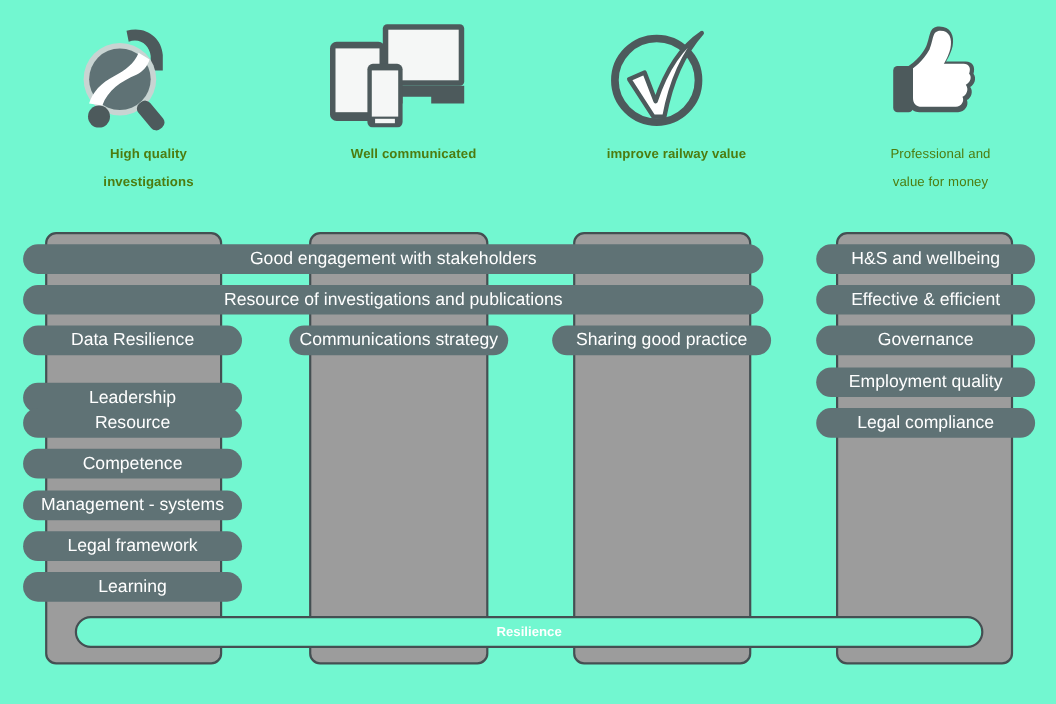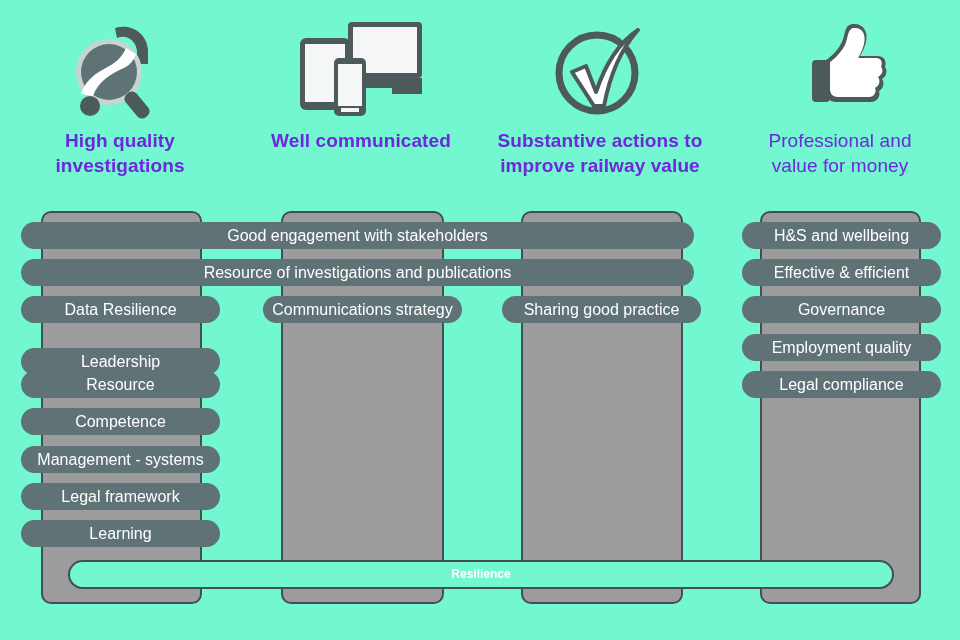--- a/index.html
+++ b/index.html
@@ -30,26 +30,26 @@
     left: 0;
     top: 18px;
     width: 240px;
     height: 100px;
     display: flex;
     align-items: center;
     justify-content: center;
   }
   .caption {
     position: absolute;
-    left: 0;
+    left: 15px;
     top: 128px;
     width: 240px;
     text-align: center;
-    color: #6d28d9;
-    font-size: 19px;
+    color: #4d7c0f;
+    font-size: 12px;
     line-height: 25px;
     font-weight: bold;
     letter-spacing: 0.1px;
   }
   .caption.light {
     font-weight: normal;
   }
 
   
   .pillar {
@@ -139,21 +139,20 @@
   </div>
 
   <div class="header-col" style="left:480px;">
     <div class="icon-wrap">
       <svg width="100" height="100" viewBox="0 0 100 100">
         <circle cx="47" cy="55" r="38" fill="none" stroke="#4d5a5c" stroke-width="7"></circle>
         <path d="M22 54 L36 48 L46 74 C56 44 70 24 88 12 C72 30 60 56 54 88 L44 88 Z" fill="#ffffff" stroke="#4d5a5c" stroke-width="4" stroke-linejoin="round"></path>
       </svg>
     </div>
     <div class="caption">
-      <div>Substantive actions to</div>
       <div>improve railway value</div>
     </div>
   </div>
 
   <div class="header-col" style="left:720px;">
     <div class="icon-wrap">
       <svg width="96" height="96" viewBox="0 0 96 96">
         <path d="M34 40 C34 40 44 34 50 22 C54 13 52 4 62 4 C72 4 76 12 74 22 C72 30 68 36 68 36 L86 36 C92 36 95 41 93 47 C96 51 94 57 90 59 C93 63 91 69 87 71 C89 76 85 82 79 82 L44 82 C38 82 34 78 34 72 Z" fill="#4d5a5c"></path>
         <path d="M38 42 C38 42 47 36 53 25 C57 16 55 8 63 8 C71 8 74 15 72 24 C70 32 66 38 66 38 L84 38 C89 38 91 42 89 47 C92 50 90 55 86 57 C89 61 87 66 83 68 C85 72 82 77 77 77 L46 77 C41 77 38 74 38 69 Z" fill="#ffffff"></path>
         <rect x="20" y="40" width="18" height="42" rx="4" fill="#4d5a5c"></rect>

